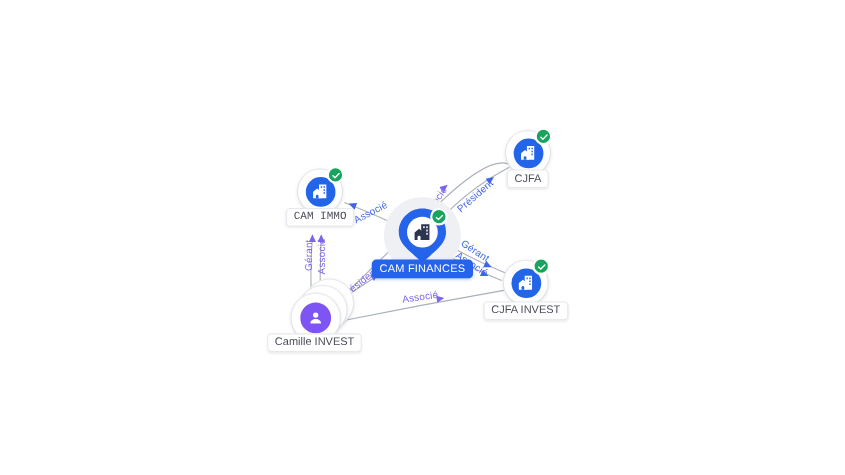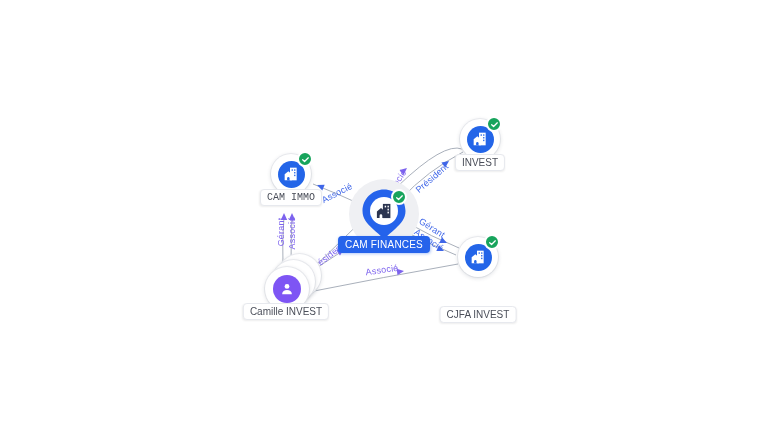--- a/index.html
+++ b/index.html
@@ -108,21 +108,21 @@
           <path d="M6.2 21.5v-3.2a1.8 1.8 0 0 1 3.6 0v3.2z"></path>
             </g>
         </svg>
       </div>
       <div class="badge" style="left:26px;top:-3px;">
         <svg width="9" height="9" viewBox="0 0 24 24">
             <path d="M4.5 12.5l5 5L19.5 7.5" stroke="#fff" stroke-width="3.4" fill="none" stroke-linecap="round" stroke-linejoin="round"></path>
           </svg>
       </div>
     </div>
-    <div class="nlabel" style="left:480px;top:154px;">INVEST</div>
+    <div class="nlabel" style="left:480px;top:154px;">CJFA</div>
   </div>
 
   <div>
     <div class="disc" style="left:458px;top:237px;width:40px;height:40px;">
       <div class="inner blue" style="left:6.5px;top:6.5px;width:27px;height:27px;">
         <svg width="16" height="16" viewBox="0 0 24 24">
           <g fill="#fff">
               <path d="M10.5 2.5h10v19h-10z"></path>
               <path d="M2.5 21.5v-9l5.5-4.5 5.5 4.5v9z"></path>
             </g>
@@ -134,21 +134,21 @@
           <path d="M6.2 21.5v-3.2a1.8 1.8 0 0 1 3.6 0v3.2z"></path>
             </g>
         </svg>
       </div>
       <div class="badge" style="left:26px;top:-3px;">
         <svg width="9" height="9" viewBox="0 0 24 24">
             <path d="M4.5 12.5l5 5L19.5 7.5" stroke="#fff" stroke-width="3.4" fill="none" stroke-linecap="round" stroke-linejoin="round"></path>
           </svg>
       </div>
     </div>
-    <div class="nlabel" style="left:478px;top:274px;margin-top:32px;">CJFA INVEST</div>
+    <div class="nlabel" style="left:478px;top:274px;">CJFA INVEST</div>
   </div>
 
   <div>
     <div class="disc" style="left:278px;top:254px;width:43px;height:43px;z-index:2;"></div>
     <div class="disc" style="left:272px;top:260px;width:43px;height:43px;z-index:2;"></div>
     <div class="disc" style="left:265px;top:267px;width:44px;height:44px;">
       <div class="inner purple" style="left:8px;top:8px;width:28px;height:28px;">
         <svg width="16" height="16" viewBox="0 0 24 24" fill="#fff">
           <circle cx="12" cy="8.2" r="3.6"></circle>
           <path d="M4.8 19.2c0-3.6 3.2-5.8 7.2-5.8s7.2 2.2 7.2 5.8v.6H4.8z"></path>

